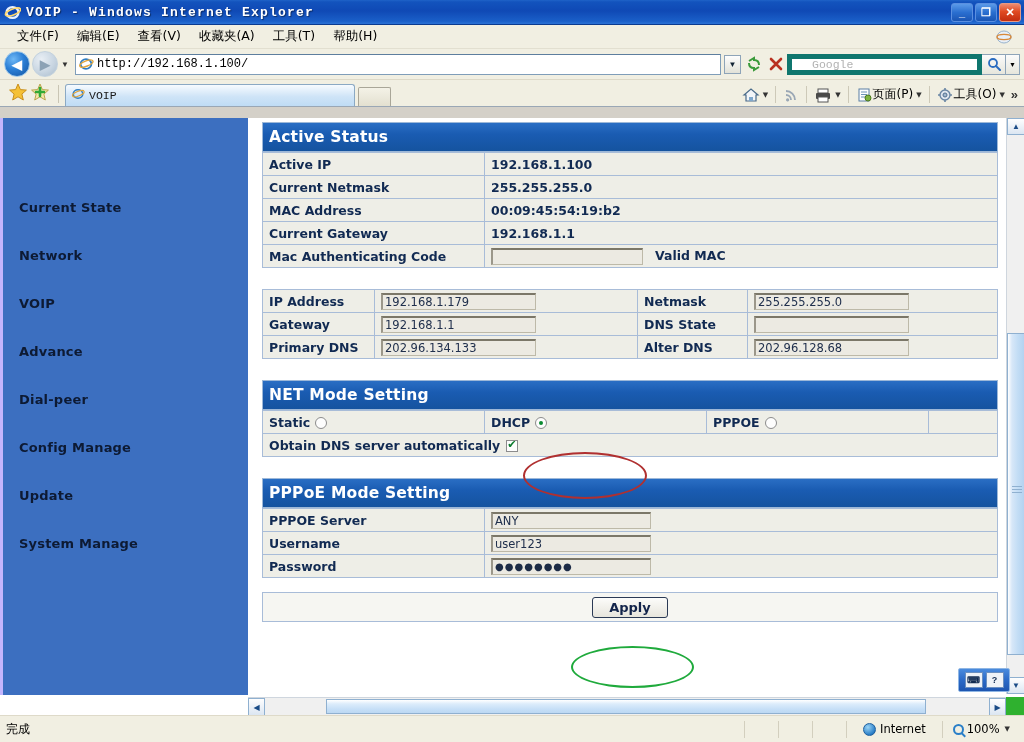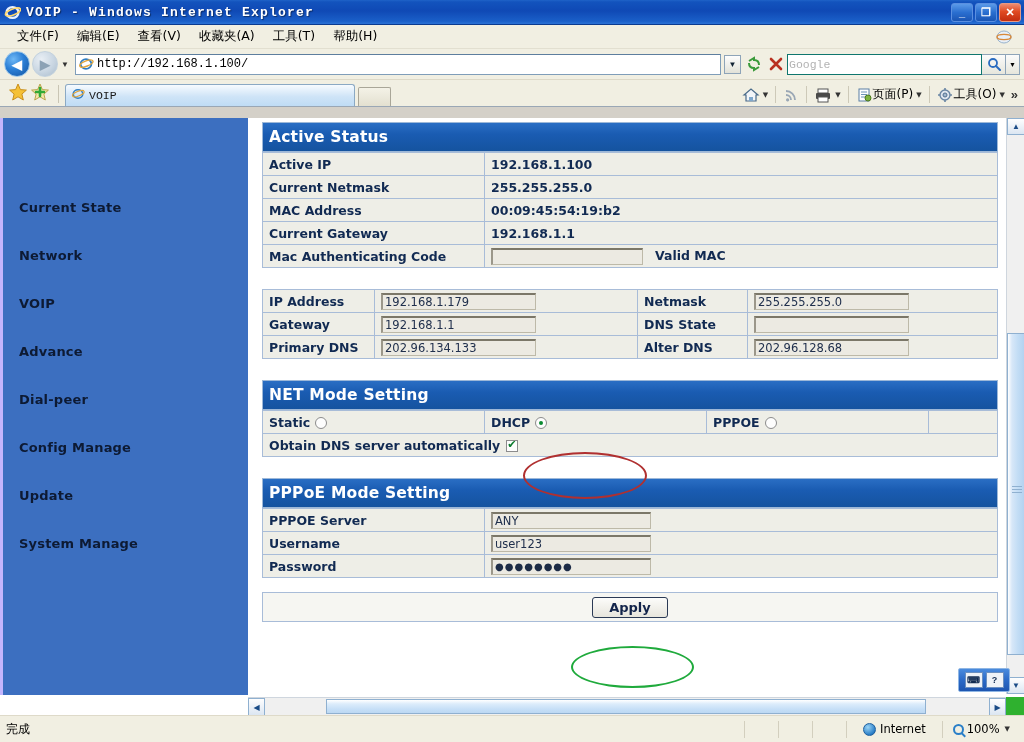--- a/index.html
+++ b/index.html
@@ -96,22 +96,22 @@
   .urldrop {
     width: 17px; height: 19px; background: linear-gradient(180deg,#fdfdfd,#e2e2d8);
     border: 1px solid #8ea4b8; display: flex; align-items: center; justify-content: center;
     font-size: 8px; color: #123; margin-right: 2px; flex: none;
   }
   .tb-icon {
     width: 22px; height: 22px; display: flex; align-items: center; justify-content: center;
     flex: none; position: relative;
   }
   .searchbox {
-    width: 195px; height: 21px; background: #fff; border: 1px solid #0f766e;
-    display: flex; align-items: center; padding-left: 1px; flex: none;
+    width: 195px; height: 21px; background: #fff; border: 5px solid #0f766e;
+    display: flex; align-items: center; padding-left: 20px; flex: none;
   }
   .searchtext { font-size: 11.5px; color: #b3b3b3; font-family: "Liberation Mono", monospace; }
   .searchgo {
     width: 24px; height: 21px; border: 1px solid #8ea4b8; border-left: none;
     background: linear-gradient(180deg,#fbfbfb,#e6e6dc);
     display: flex; align-items: center; justify-content: center; flex: none;
   }
   .searchdrop {
     width: 14px; height: 21px; border: 1px solid #8ea4b8; border-left: none;
     background: linear-gradient(180deg,#fbfbfb,#e6e6dc);

